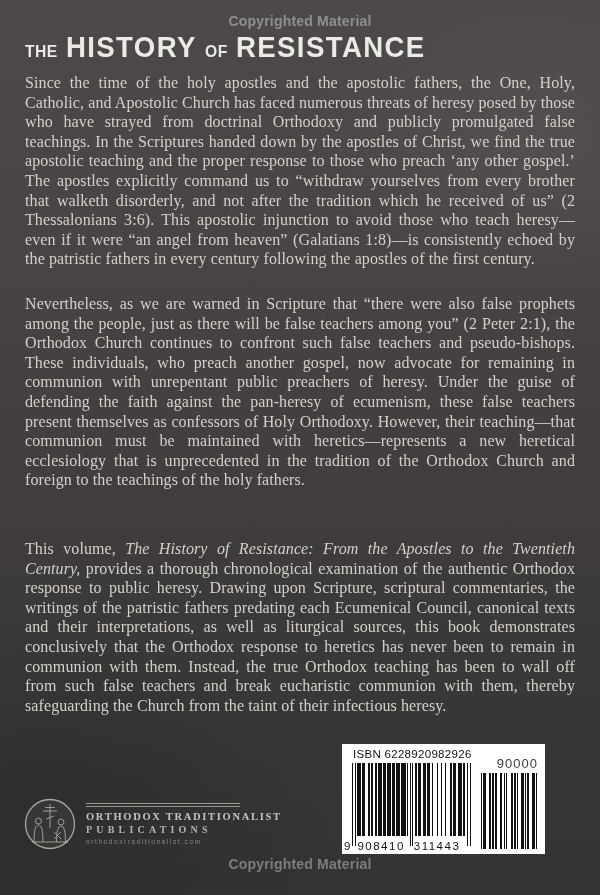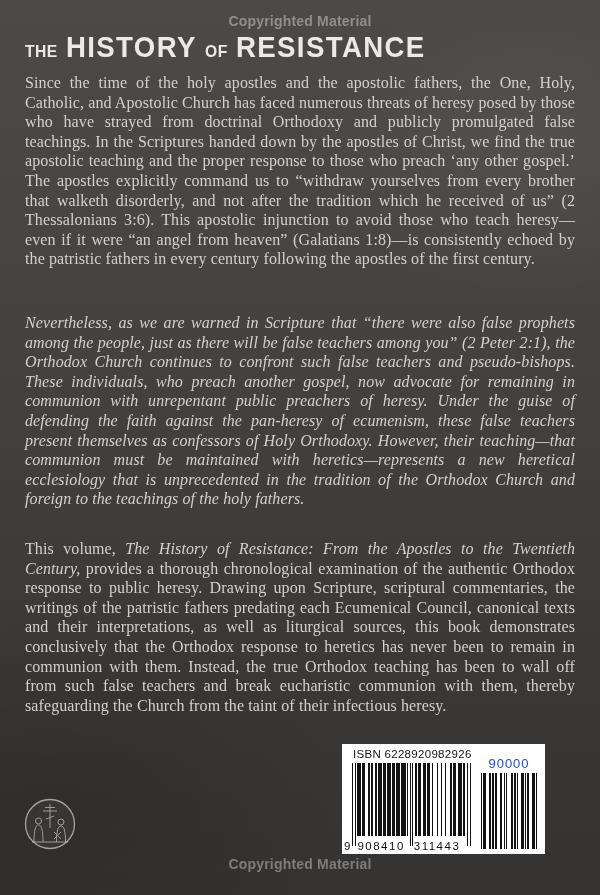--- a/index.html
+++ b/index.html
@@ -25,41 +25,41 @@
     transform:scaleX(0.92);transform-origin:left center;
   }
   .t-lg{font-size:30px;letter-spacing:1.5px;}
   .t-sm{font-size:17px;letter-spacing:0.5px;}
   .par{
     position:absolute;left:25px;width:550px;margin:0;
     color:#d4d1cd;font-size:16px;line-height:19.6px;
     text-align:justify;text-justify:inter-word;letter-spacing:0.1px;
   }
   #p1{top:73px;}
-  #p2{top:313px;font-style:italic;}
+  #p2{top:294px;}
   #p3{top:539px;}
   .par em{font-style:italic;}
   
   .barcode-box{position:absolute;left:342px;top:744px;width:203px;height:110px;background:#ffffff;}
   .isbn-label{
     position:absolute;left:11px;top:4px;
     font-family:"Liberation Sans", sans-serif;font-size:11.5px;color:#121212;letter-spacing:0.3px;
   }
   .main-bars{position:absolute;left:10px;top:19px;display:flex;align-items:flex-start;}
   .digits-row{
     position:absolute;left:2px;top:96px;display:flex;align-items:baseline;
     font-family:"Liberation Sans", sans-serif;font-size:11.5px;color:#121212;
   }
   .digits-row .lead{margin-right:7px;}
   .digits-row .grp1{letter-spacing:1.5px;margin-right:9px;}
   .digits-row .grp2{letter-spacing:1.5px;}
   .supp{position:absolute;left:138px;top:12px;width:58px;}
   .price-code{
-    font-family:"Liberation Sans", sans-serif;font-size:13px;color:#1d4ed8;
-    text-align:center;letter-spacing:1px;
+    font-family:"Liberation Sans", sans-serif;font-size:13px;color:#404040;
+    text-align:right;letter-spacing:1px;
   }
   .supp-bars{display:flex;margin-top:2px;justify-content:center;}
   
   .publisher{position:absolute;left:23px;top:794px;display:flex;}
   .emblem{width:54px;height:60px;}
   .pub-text{margin-left:9px;padding-top:9px;}
   .pub-rule{width:154px;height:2px;border-top:1px solid #9a9692;border-bottom:1px solid #9a9692;margin-bottom:4px;}
   .pub-name{font-weight:bold;font-size:10.5px;letter-spacing:1.7px;color:#c8c4bf;white-space:nowrap;}
   .pub-div{font-weight:bold;font-size:10px;letter-spacing:4.2px;color:#b7b3ae;margin-top:2px;white-space:nowrap;}
   .pub-url{font-family:"Liberation Sans", sans-serif;font-size:6.5px;letter-spacing:1.6px;color:#8a8682;margin-top:3px;white-space:nowrap;}
@@ -253,15 +253,21 @@
 
       <circle cx="38" cy="28" r="3"></circle>
       <path d="M33.5 48 C33.5 37 35 32 38 32 C41 32 42.5 37 42.5 48"></path>
 
       <path d="M31 38 L38 45"></path>
       <path d="M38 38 L31 45"></path>
 
       <path d="M9 48 L45 48"></path>
     </g>
   </svg>
+  <div class="pub-text">
+    <div class="pub-rule"></div>
+    <div class="pub-name">ORTHODOX TRADITIONALIST</div>
+    <div class="pub-div">PUBLICATIONS</div>
+    <div class="pub-url">orthodoxtraditionalist.com</div>
+  </div>
 </div>
 
 <div class="watermark wm-bottom">Copyrighted Material</div>
 
 </body></html>

